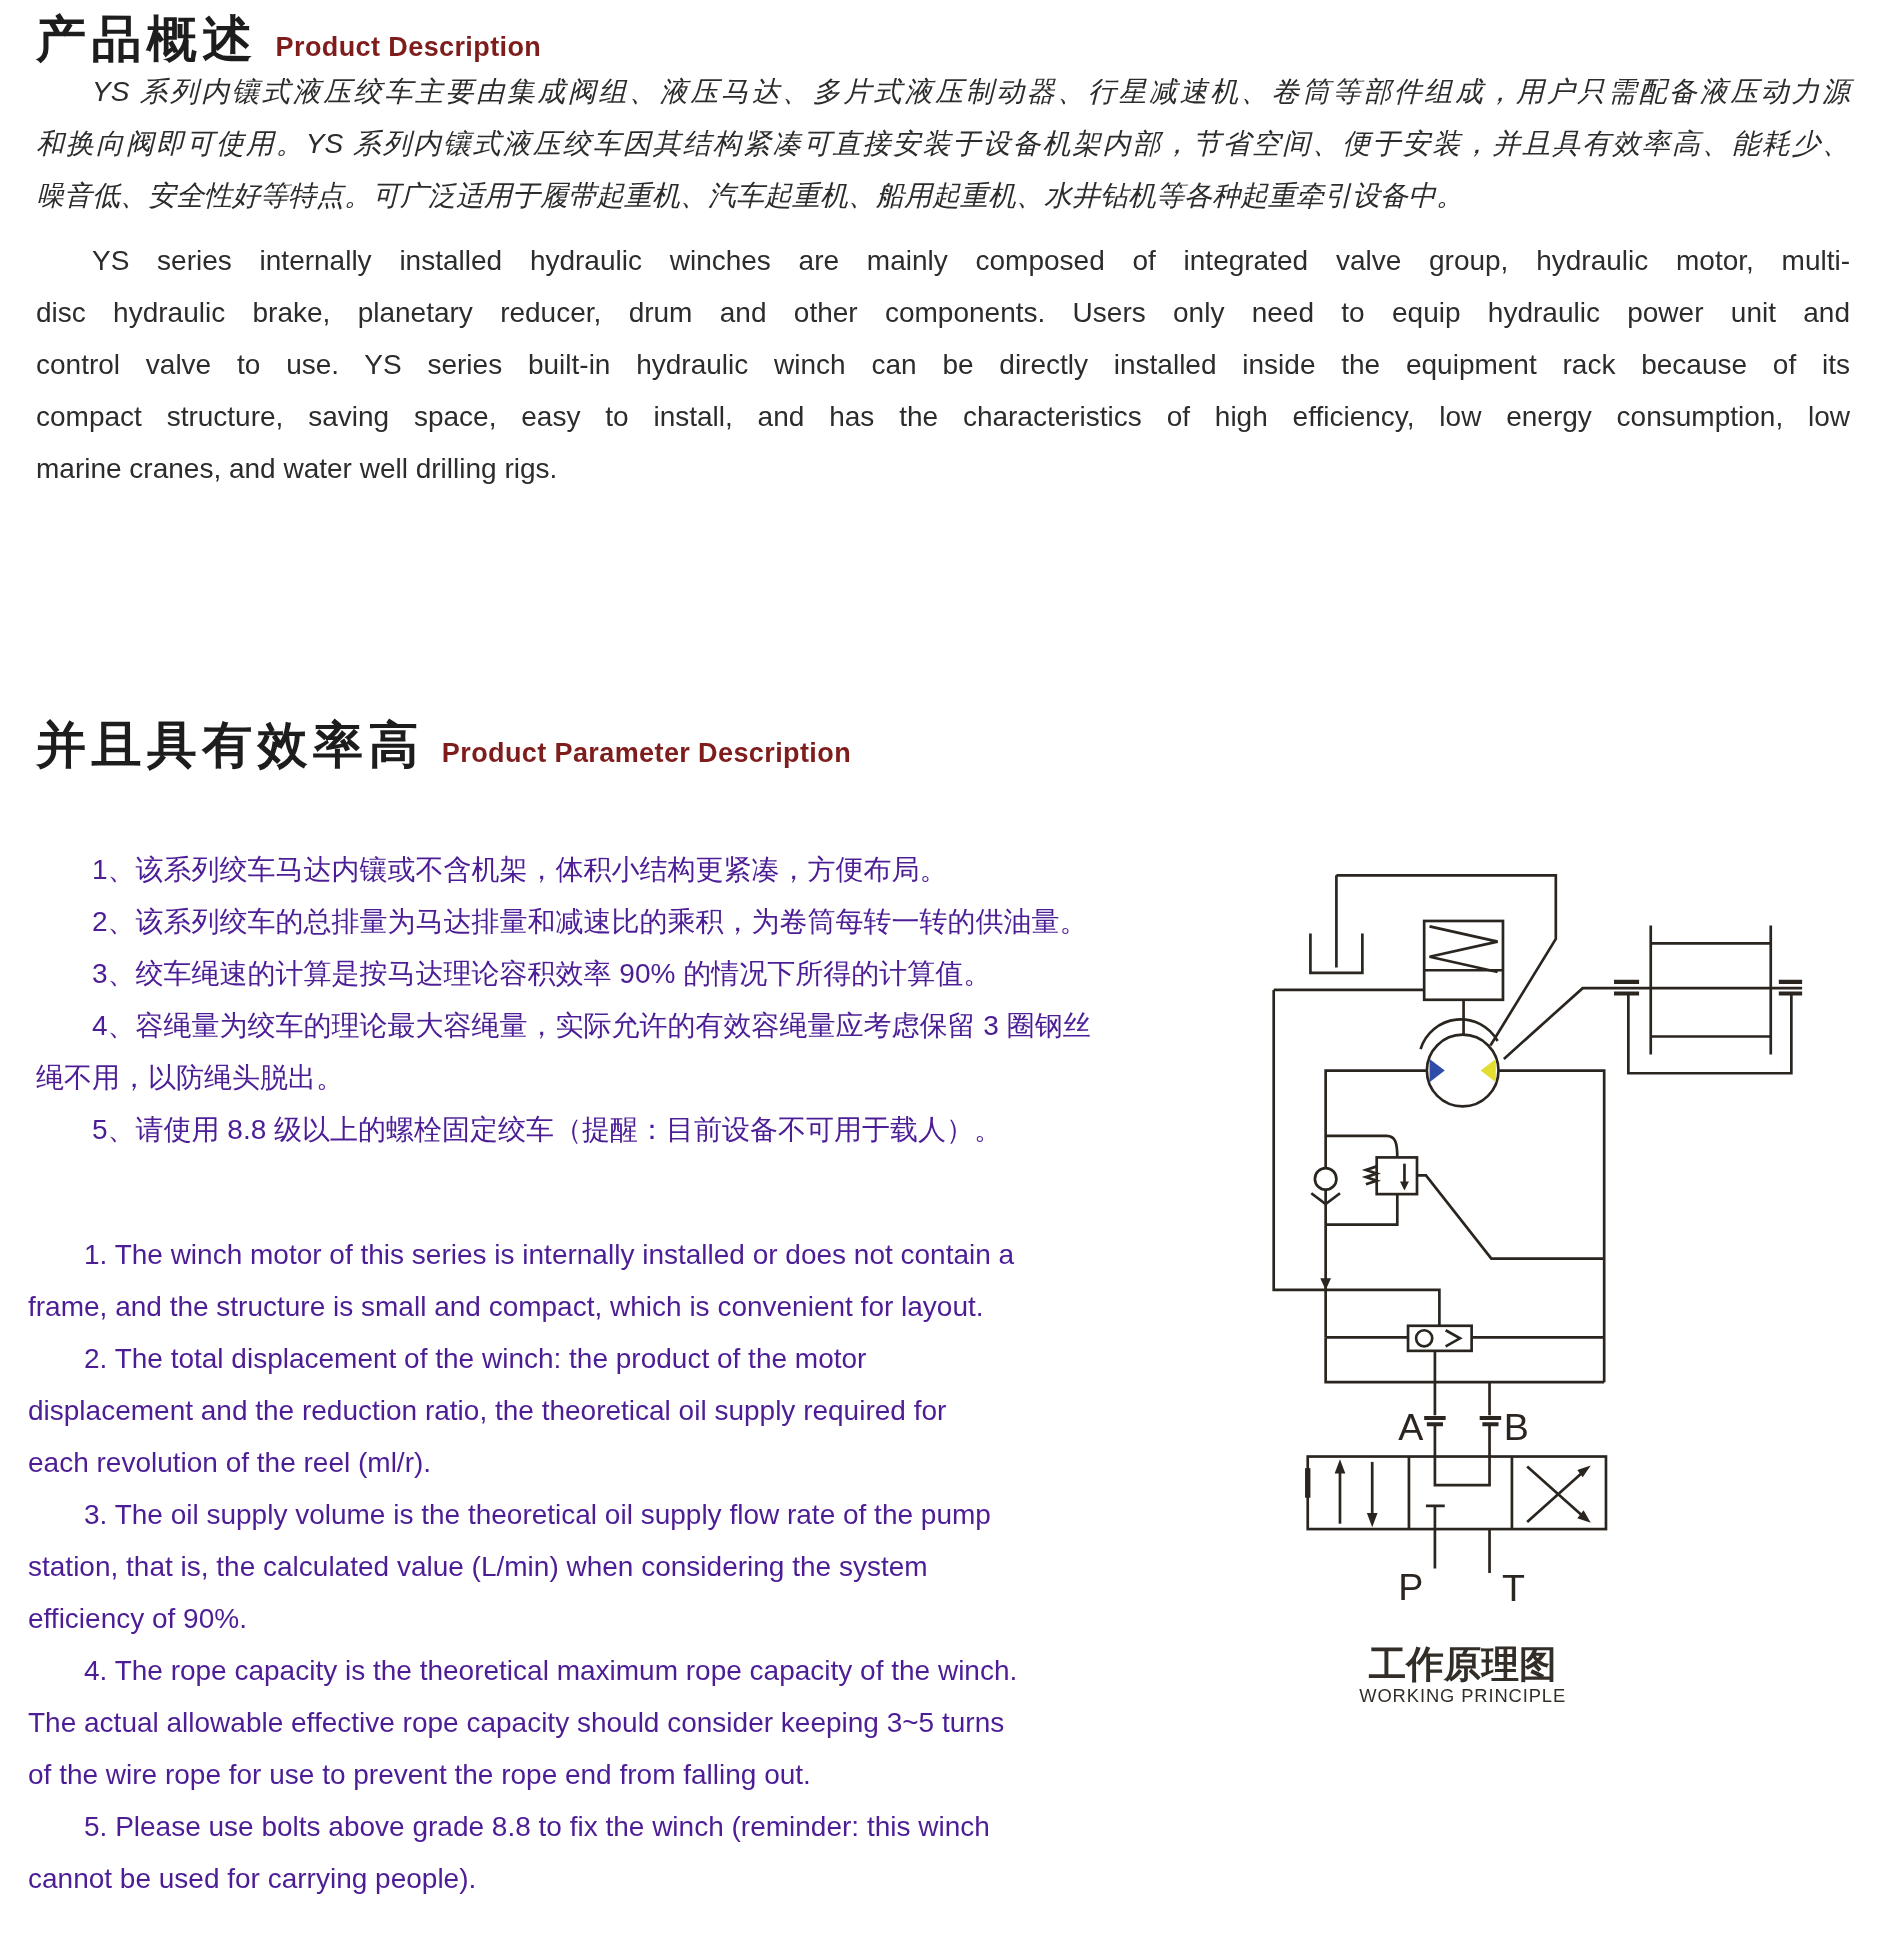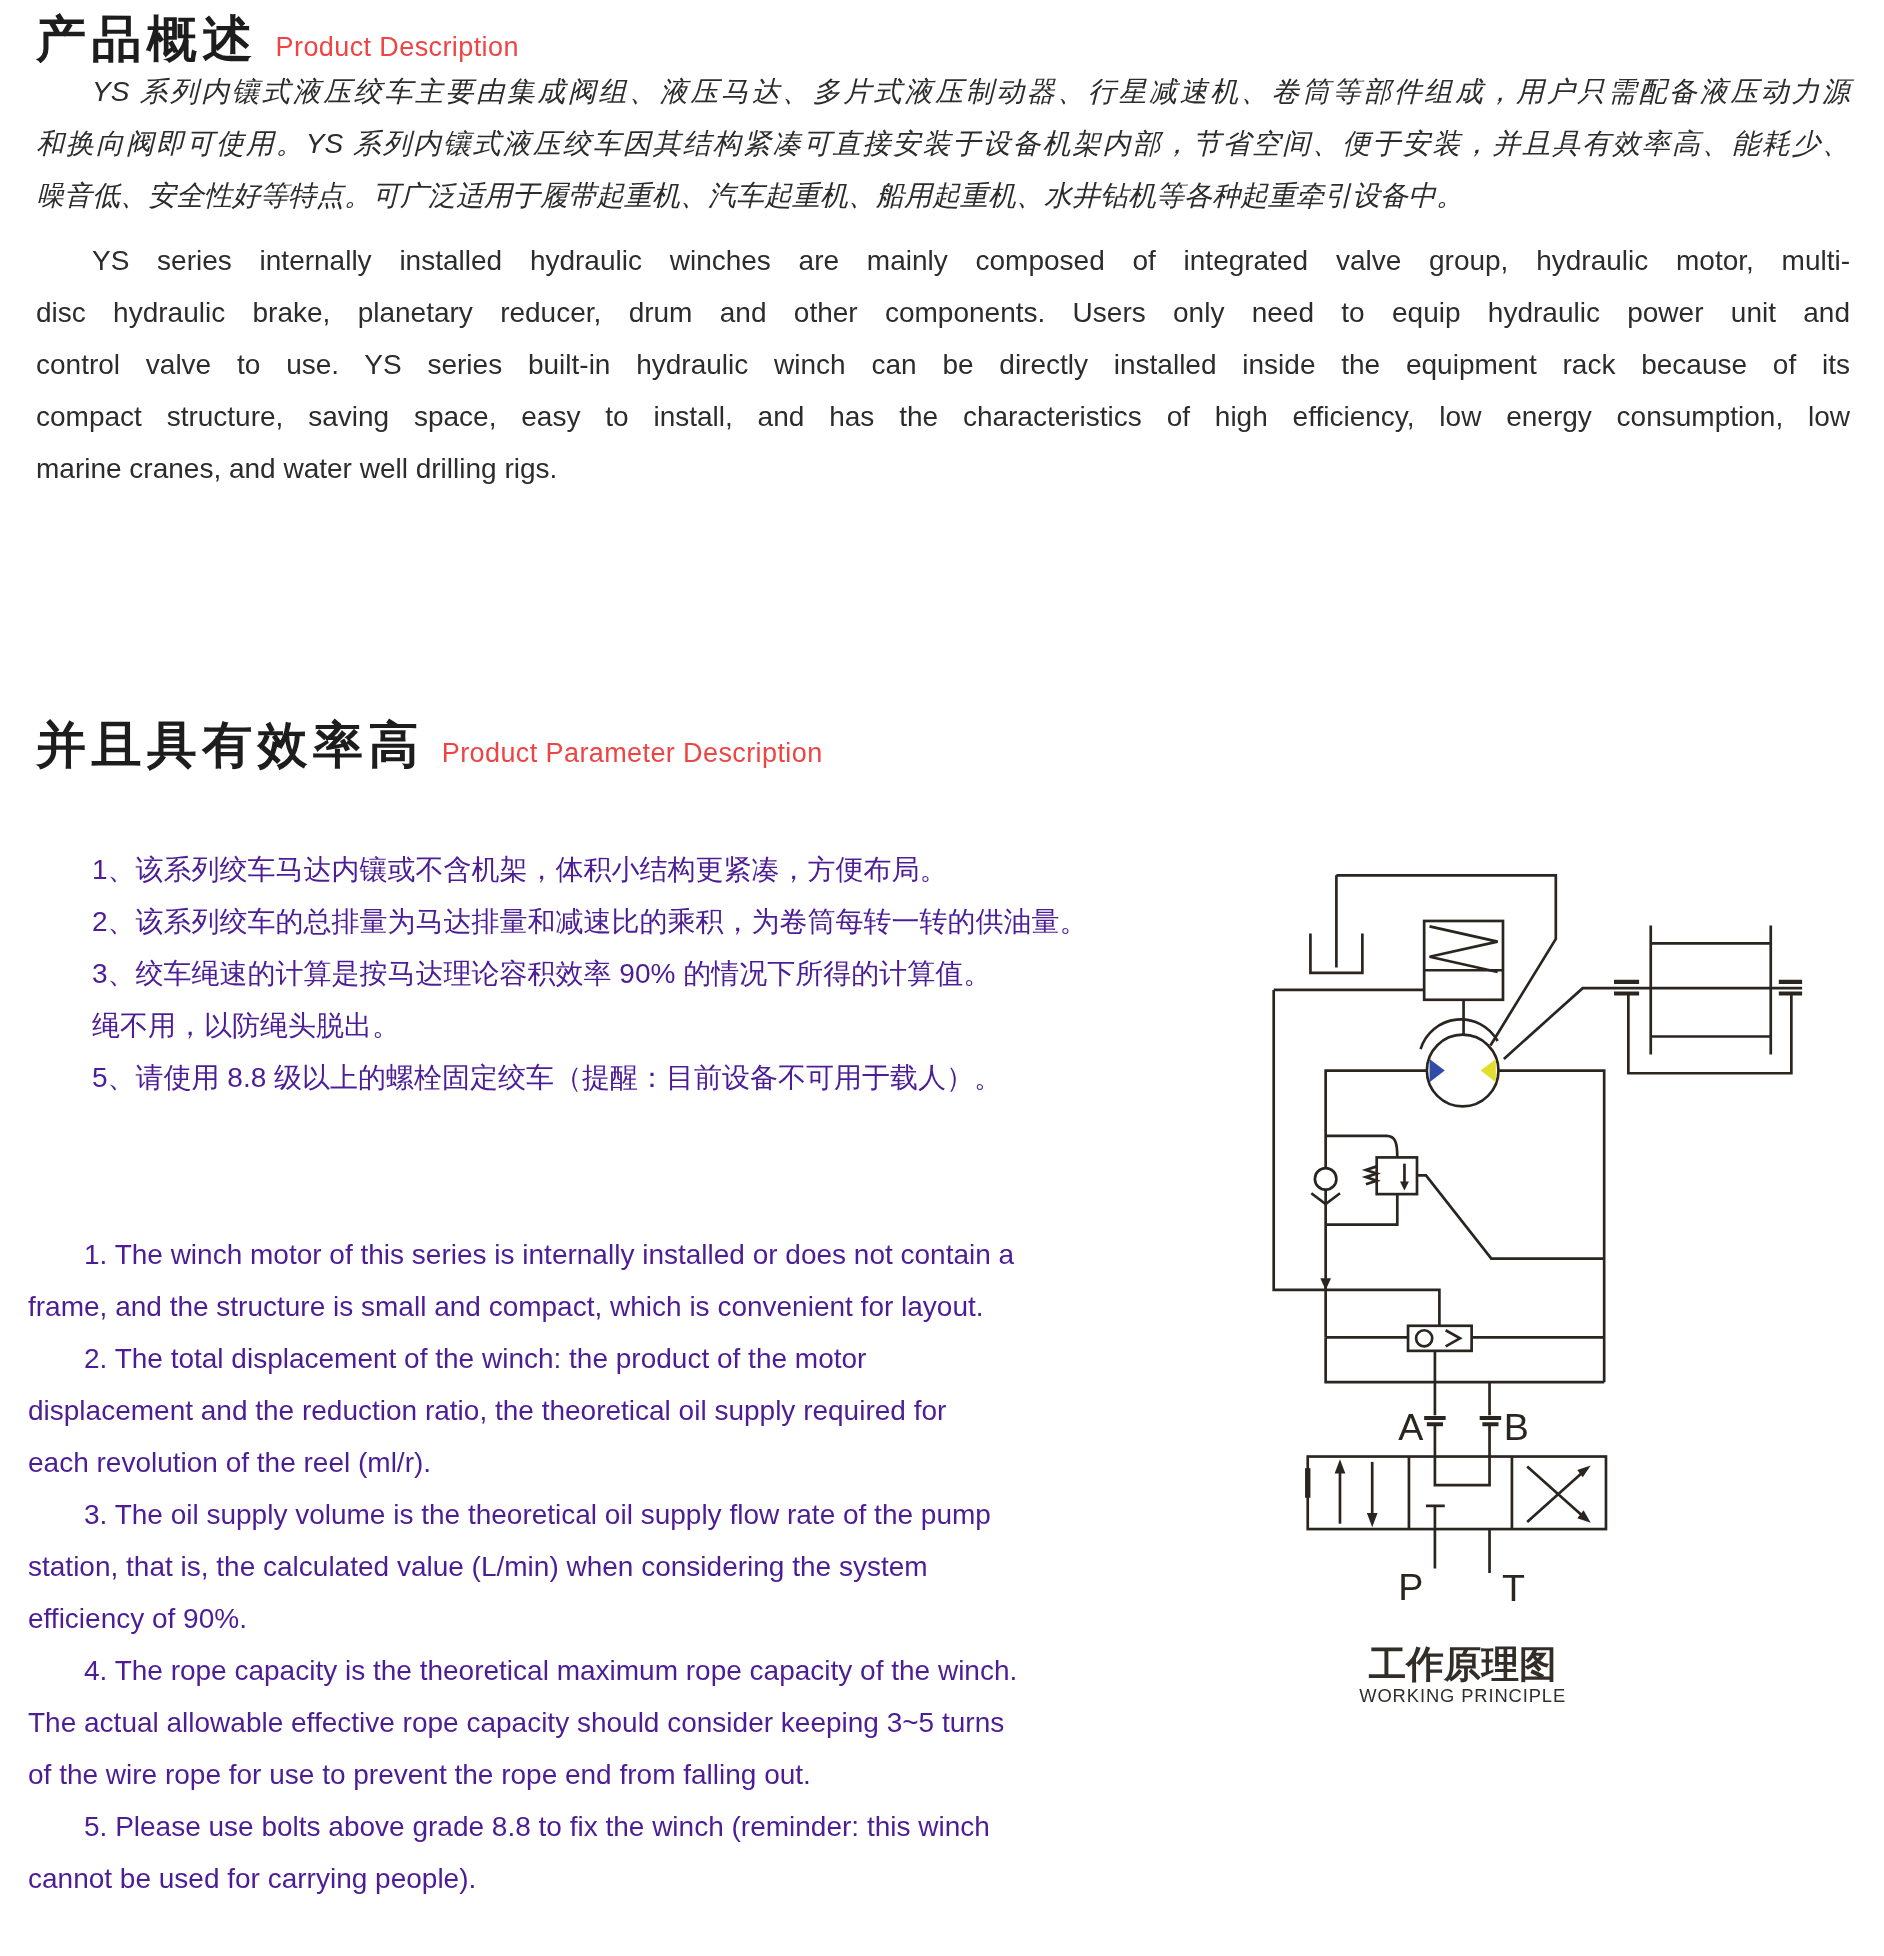--- a/index.html
+++ b/index.html
@@ -1,20 +1,20 @@
 <!DOCTYPE html>
 <html style="font-size:14.3px"><head>
 <meta charset="utf-8">
 <style>
   html,body{margin:0;padding:0;background:#ffffff;}
   .page{position:relative;width:1884px;height:1957px;background:#ffffff;overflow:hidden;
         font-family:"Liberation Sans","DejaVu Sans",sans-serif;color:#2c2c2c;}
   .sec-header{position:absolute;display:flex;align-items:baseline;gap:18px;white-space:nowrap;}
   .sec-title{font-size:50px;font-weight:700;color:#1d1d1d;letter-spacing:5.4px;line-height:1;}
-  .sec-sub{font-size:27px;font-weight:400;color:#ef4444;letter-spacing:0.4px;line-height:1;}
+  .sec-sub{font-size:27px;font-weight:700;color:#7f1d1d;letter-spacing:0.4px;line-height:1;}
   .par-lines{position:absolute;font-size:28px;line-height:52px;color:#2c2c2c;}
   .par-lines div{text-align:justify;text-align-last:justify;height:52px;white-space:normal;}
   .par-lines div:first-child{text-indent:2em;}
   .par-lines div:last-child{text-align-last:left;}
   .notes{position:absolute;font-size:28px;line-height:52px;color:#4c1d95;}
   .notes .note div{height:52px;text-align:left;}
   .notes .note div:first-child{text-indent:2em;}
   .diagram{position:absolute;left:1254px;top:851px;width:609px;height:860px;}
   .diagram svg{display:block;width:609px;height:860px;}
   .dg-caption{font-weight:700;}
@@ -52,20 +52,21 @@
     <div class="note">
         <div>1、该系列绞车马达内镶或不含机架，体积小结构更紧凑，方便布局。</div>
       </div>
     <div class="note">
         <div>2、该系列绞车的总排量为马达排量和减速比的乘积，为卷筒每转一转的供油量。</div>
       </div>
     <div class="note">
         <div>3、绞车绳速的计算是按马达理论容积效率 90% 的情况下所得的计算值。</div>
       </div>
     <div class="note">
+        <div>4、容绳量为绞车的理论最大容绳量，实际允许的有效容绳量应考虑保留 3 圈钢丝</div>
         <div>绳不用，以防绳头脱出。</div>
       </div>
     <div class="note">
         <div>5、请使用 8.8 级以上的螺栓固定绞车（提醒：目前设备不可用于载人）。</div>
       </div>
   </div>
 
   <div class="notes" style="left:28px;top:1229px;width:1191px;font-size:28px;">
     <div class="note">
         <div>1. The winch motor of this series is internally installed or does not contain a</div>

